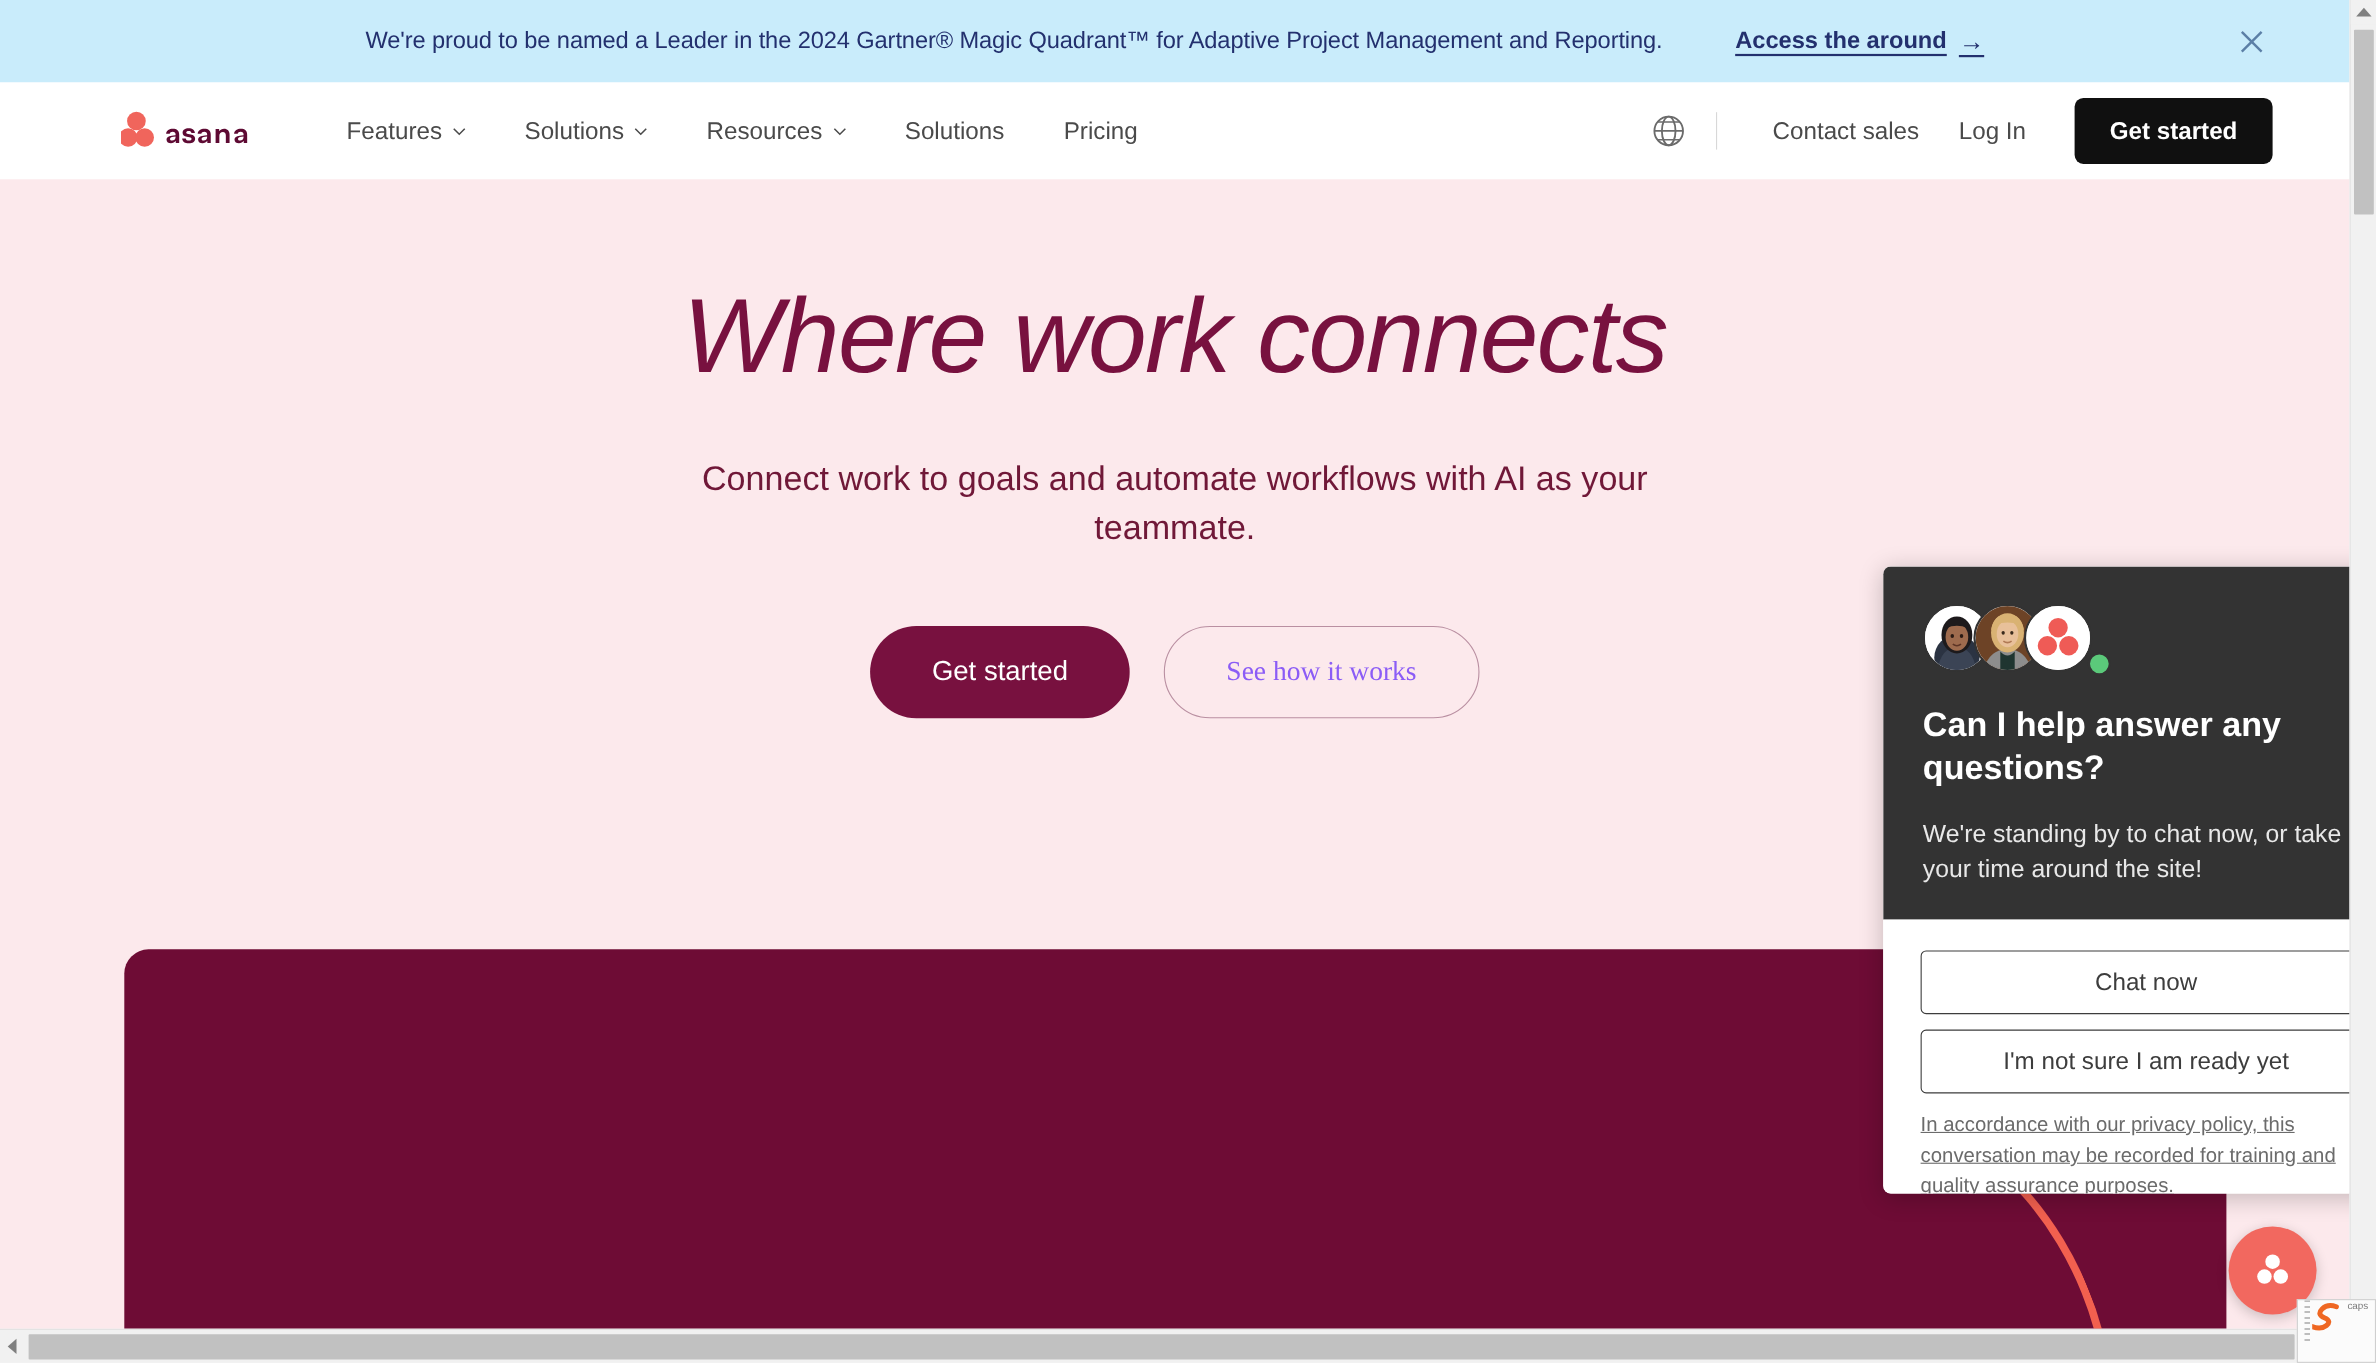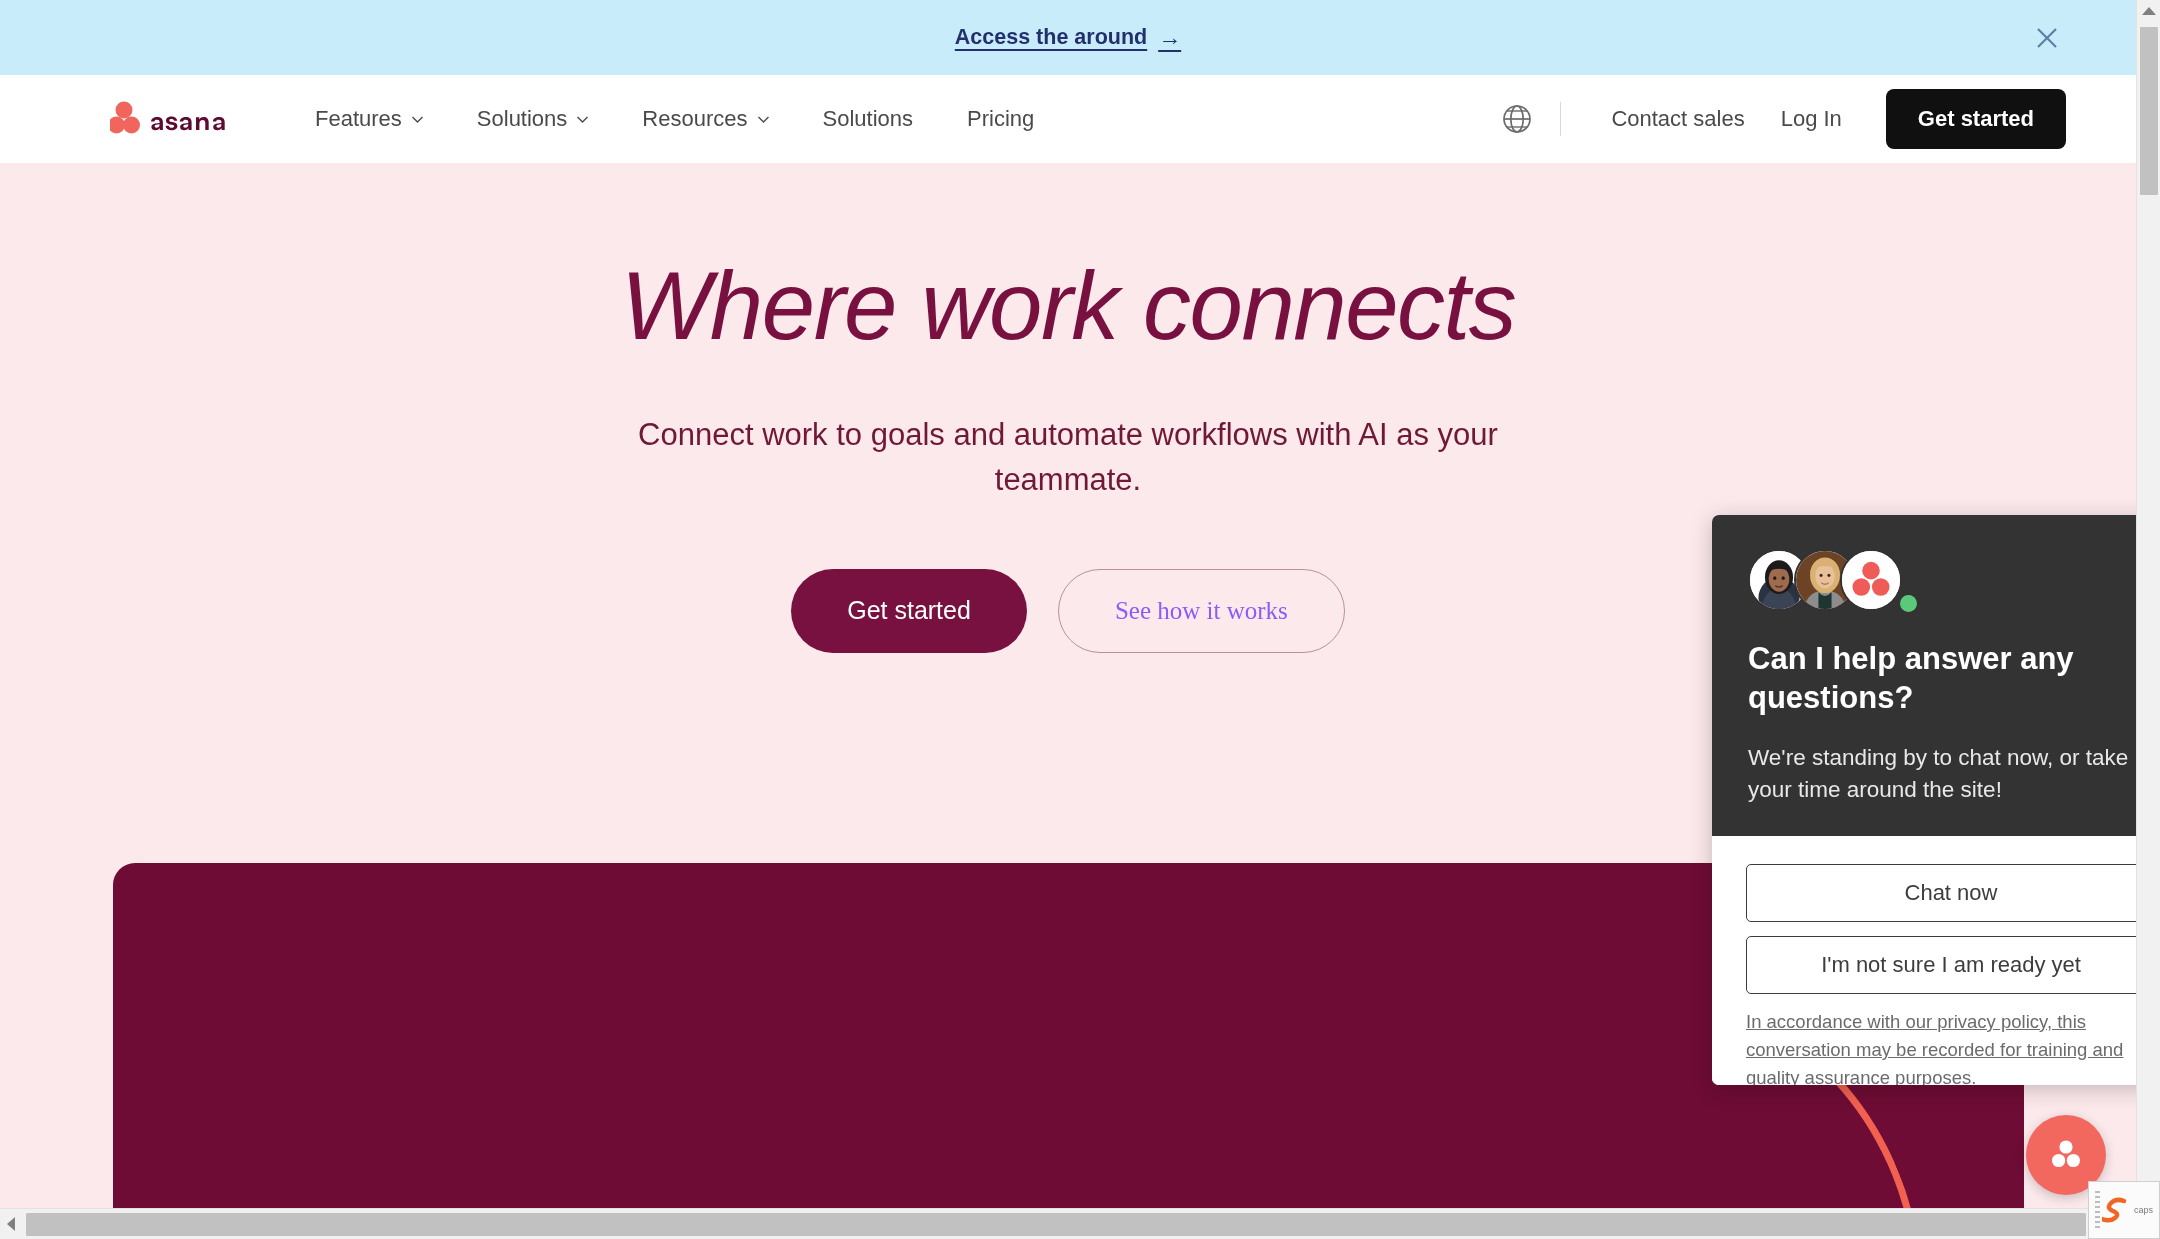--- a/index.html
+++ b/index.html
@@ -242,37 +242,38 @@
     position:absolute; right:0; bottom:0; width:24px; height:31px;
     background:#f1f1f1; border-left:1px solid #e2e2e2; border-top:1px solid #e2e2e2;
   }
 
   
   .capture-widget {
     position:absolute; right:0px; bottom:0px;
     width:72px; height:58px;
     background:#fbfbfb;
     border:1px solid #cfcfcf;
-    display:flex; align-items:center; gap:2px;
+    display:flex; align-items:flex-start; gap:2px;
     padding-left:6px;
     overflow:hidden;
   }
   .capture-grip { width:5px; height:38px; background:
       repeating-linear-gradient(to bottom,#bdbdbd 0 2px, transparent 2px 5px); }
   .capture-widget svg { display:block; }
   .capture-caps { font-size:9px; color:#7b7b7b; line-height:1.15; }
 </style>
 </head>
 <body>
 
 <div id="page">
 
   <div class="viewport">
 
     <div class="banner">
+      <span class="banner-text">We're proud to be named a Leader in the 2024 Gartner® Magic Quadrant™ for Adaptive Project Management and Reporting.</span>
       <span class="banner-link">
         <span>Access the around</span>
         <span class="arrow">→</span>
       </span>
       <span class="banner-close">
         <svg width="26" height="26" viewBox="0 0 26 26" aria-hidden="true">
           <line x1="4" y1="4" x2="22" y2="22" stroke="#5b7fa6" stroke-width="2.2"></line>
           <line x1="22" y1="4" x2="4" y2="22" stroke="#5b7fa6" stroke-width="2.2"></line>
         </svg>
       </span>

